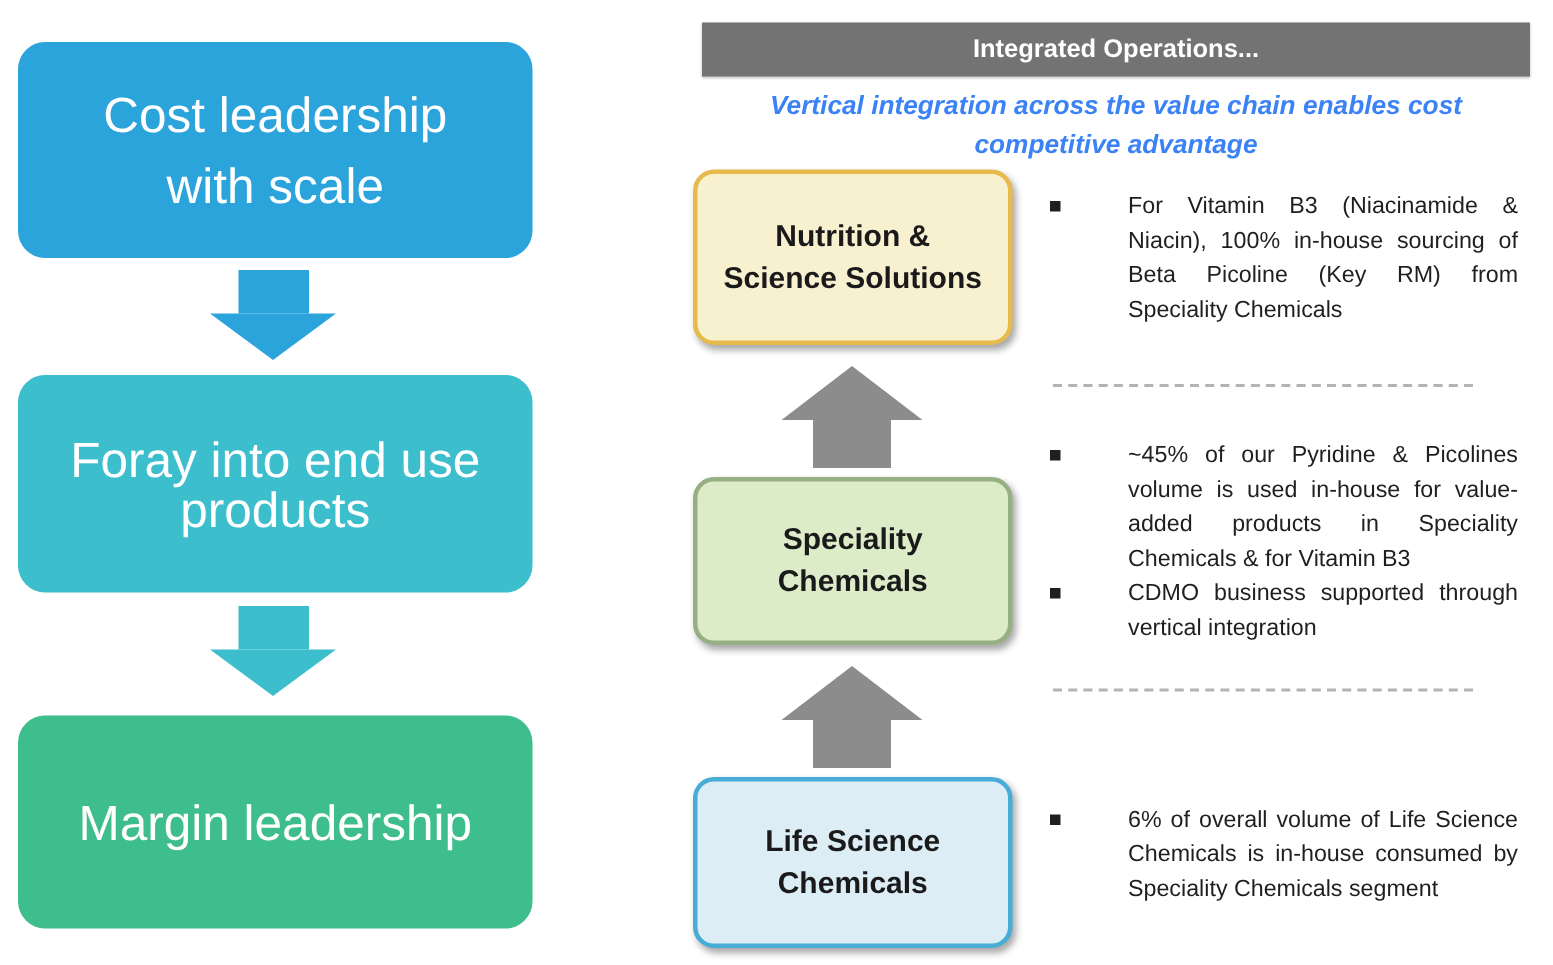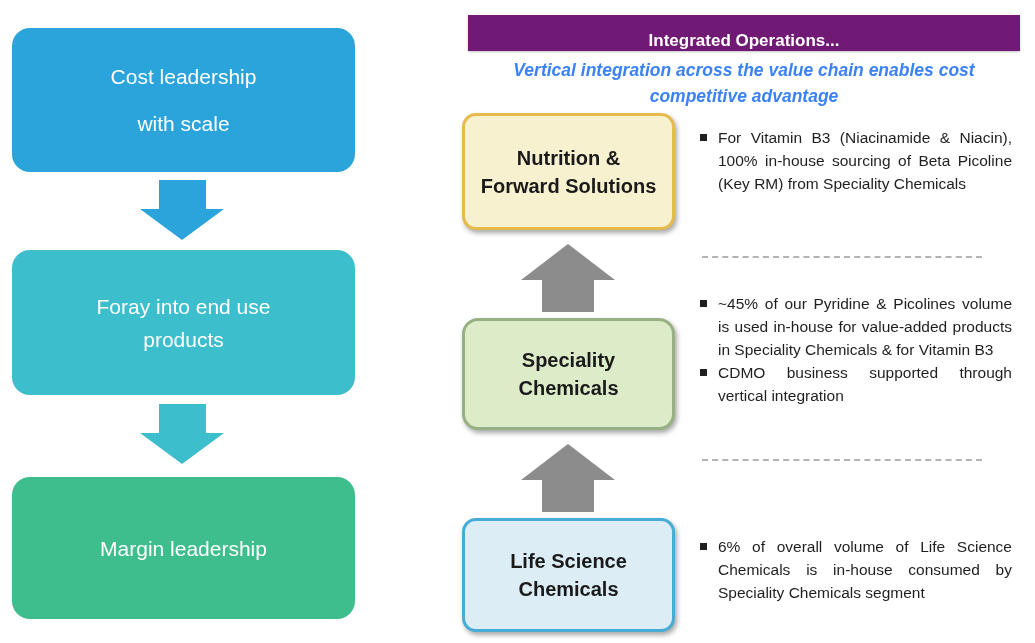--- a/index.html
+++ b/index.html
@@ -4,21 +4,21 @@
 <style>
   html,body{margin:0;padding:0;}
   body{
     width:1035px;height:643px;position:relative;background:#ffffff;
     font-family:"Liberation Sans", sans-serif;overflow:hidden;
   }
   
   .flow-box{
     position:absolute;left:12px;width:343px;border-radius:18px;
     display:flex;flex-direction:column;justify-content:center;align-items:center;
-    color:#ffffff;font-size:21px;font-weight:400;text-align:center;
+    color:#ffffff;font-size:33px;font-weight:400;text-align:center;
   }
   .flow-box-1{top:28px;height:144px;}
   .flow-box-1 .flow-line{line-height:47px;}
   .flow-box-2{top:250px;height:145px;}
   .flow-box-2 .flow-line{line-height:33px;}
   .flow-box-3{top:477px;height:142px;}
   .flow-box-3 .flow-line{line-height:33px;}
   .down-arrow{position:absolute;left:140px;width:84px;}
   .down-arrow-1{top:180px;}
   .down-arrow-2{top:404px;}
@@ -58,21 +58,21 @@
     width:0;height:0;margin:0 auto;
     border-left:47px solid transparent;border-right:47px solid transparent;
     border-bottom:36px solid #8c8c8c;
   }
   .up-arrow .stem{width:52px;height:32px;margin:0 auto;background:#8c8c8c;}
   
   .note-group{position:absolute;left:700px;width:312px;}
   .note-group-1{top:126px;}
   .note-group-2{top:292px;}
   .note-group-3{top:535px;}
-  .note-item{display:flex;align-items:flex-start;}
+  .note-item{display:flex;align-items:flex-start;gap:34px;}
   .bullet-square{
     width:7px;height:7px;background:#1f1f1f;flex:0 0 7px;
     margin-top:8px;margin-right:11px;
   }
   .note-text{
     flex:1;color:#1f1f1f;font-size:15.5px;line-height:23px;
     text-align:justify;text-align-last:left;
   }
   .dashed-sep{
     position:absolute;left:702px;width:280px;height:0;
@@ -101,40 +101,40 @@
 
 <div class="down-arrow down-arrow-2">
   <div class="stem" style="background-color: rgb(61, 190, 205);"></div>
   <div class="head" style="border-top-color: rgb(61, 190, 205);"></div>
 </div>
 
 <div class="flow-box flow-box-3" style="background-color: rgb(62, 189, 141);">
   <div class="flow-line">Margin leadership</div>
 </div>
 
-<div class="ops-header" style="background-color: #701a75; align-items: flex-end;">
+<div class="ops-header" style="background-color: #737373;">
   <span>Integrated Operations...</span>
 </div>
 
 <div class="ops-subtitle">
   <div>Vertical integration across the value chain enables cost</div>
   <div>competitive advantage</div>
 </div>
 
 <div class="chain-box chain-box-1" style="background-color: rgb(248, 241, 208); border-color: rgb(230, 187, 76);">
   <div class="chain-line">Nutrition &amp;</div>
-  <div class="chain-line">Forward Solutions</div>
+  <div class="chain-line">Science Solutions</div>
 </div>
 
 <div class="up-arrow up-arrow-1">
   <div class="head" style="border-bottom-color: rgb(140, 140, 140);"></div>
   <div class="stem" style="background-color: rgb(140, 140, 140);"></div>
 </div>
 
-<div class="chain-box chain-box-2" style="background-color: rgb(220, 235, 200); border-color: rgb(151, 176, 131); border-radius: 16px;">
+<div class="chain-box chain-box-2" style="background-color: rgb(220, 235, 200); border-color: rgb(151, 176, 131);">
   <div class="chain-line">Speciality</div>
   <div class="chain-line">Chemicals</div>
 </div>
 
 <div class="up-arrow up-arrow-2">
   <div class="head" style="border-bottom-color: rgb(140, 140, 140);"></div>
   <div class="stem" style="background-color: rgb(140, 140, 140);"></div>
 </div>
 
 <div class="chain-box chain-box-3" style="background-color: rgb(220, 237, 246); border-color: rgb(71, 173, 214);">

